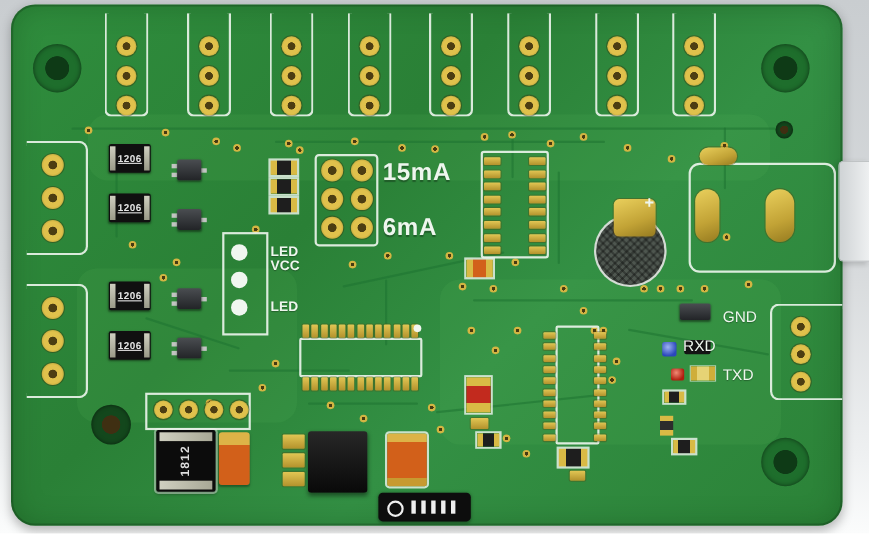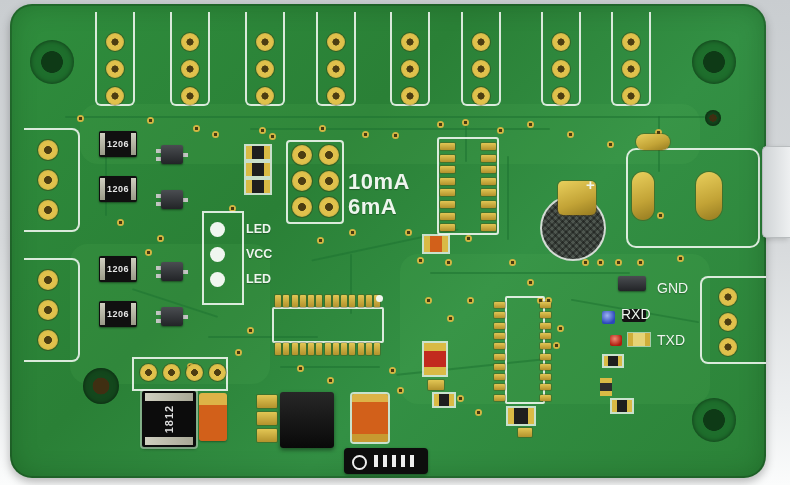--- a/index.html
+++ b/index.html
@@ -72,46 +72,46 @@
   .label-sm { font-size:12.5px; font-weight:700; color:#eef6ee; z-index:30;
     text-shadow:0 1px 1px rgba(0,0,0,.3); }
   .plus { font-size:15px; font-weight:700; color:#eef6ee; z-index:30; }
 
   .d1206 { width:38px; height:26px; background:#101010; border-radius:2px; z-index:20;
     display:flex; align-items:center; justify-content:center;
     box-shadow:0 1px 2px rgba(0,0,0,.45); }
   .d1206 .cap { position:absolute; top:2px; bottom:2px; width:5px;
     background:linear-gradient(180deg,#cfcfc0,#9a9a88); }
   .d1206 .cap.l { left:1px; } .d1206 .cap.r { right:1px; }
-  .d1206 .code { color:#e6e6e6; font-size:9px; font-weight:700; letter-spacing:.5px; }
+  .d1206 .code { color:#e6e6e6; font-size:9px; font-weight:700; letter-spacing:.5px;text-decoration:underline; }
 
   .l1812 { width:54px; height:56px; background:#0c0c0c; border-radius:2px; z-index:20;
     box-shadow:0 0 0 2px rgba(240,246,240,.45), 0 2px 3px rgba(0,0,0,.45); }
   .l1812 .term { position:absolute; left:3px; right:3px; height:8px;
     background:linear-gradient(90deg,#cfcfc0,#a8a896); }
   .l1812 .term.t { top:2px; } .l1812 .term.b { bottom:2px; }
   .l1812 .code1812 { position:absolute; left:0; right:0; top:50%; text-align:center;
     transform:translateY(-50%) rotate(-90deg); color:#ddd; font-size:11px;
     font-weight:700; letter-spacing:1px; }
 
   .edgeconn { background:linear-gradient(90deg,#cfd3d5,#eef0f1); border:1px solid #b8bcbe;
     border-right:none; border-radius:5px 0 0 5px; z-index:40;
     box-shadow:-2px 2px 5px rgba(0,0,0,.15); }
 </style>
 </head>
 <body>
 
 <div class="stage">
   <div class="board" id="board">
 
-    <div class="abs label-big" style="left:338px;top:165px">10mA</div>
+    <div class="abs label-big" style="left:338px;top:140px">15mA</div>
     <div class="abs label-big" style="left:338px;top:190px">6mA</div>
 
     <div class="abs label-sm" style="left:236px;top:218px">LED</div>
-    <div class="abs label-sm" style="left:236px;top:243px">VCC</div>
+    <div class="abs label-sm" style="left:236px;top:230px">VCC</div>
     <div class="abs label-sm" style="left:236px;top:268px">LED</div>
 
     <div class="abs label-mid" style="left:647px;top:276px">GND</div>
     <div class="abs label-mid" style="left:611px;top:302px">RXD</div>
     <div class="abs label-mid" style="left:647px;top:328px">TXD</div>
 
     <div class="abs plus" style="left:576px;top:172px">+</div>
 
     <div class="abs d1206" style="left:89px;top:127px">
       <span class="cap l"></span>

